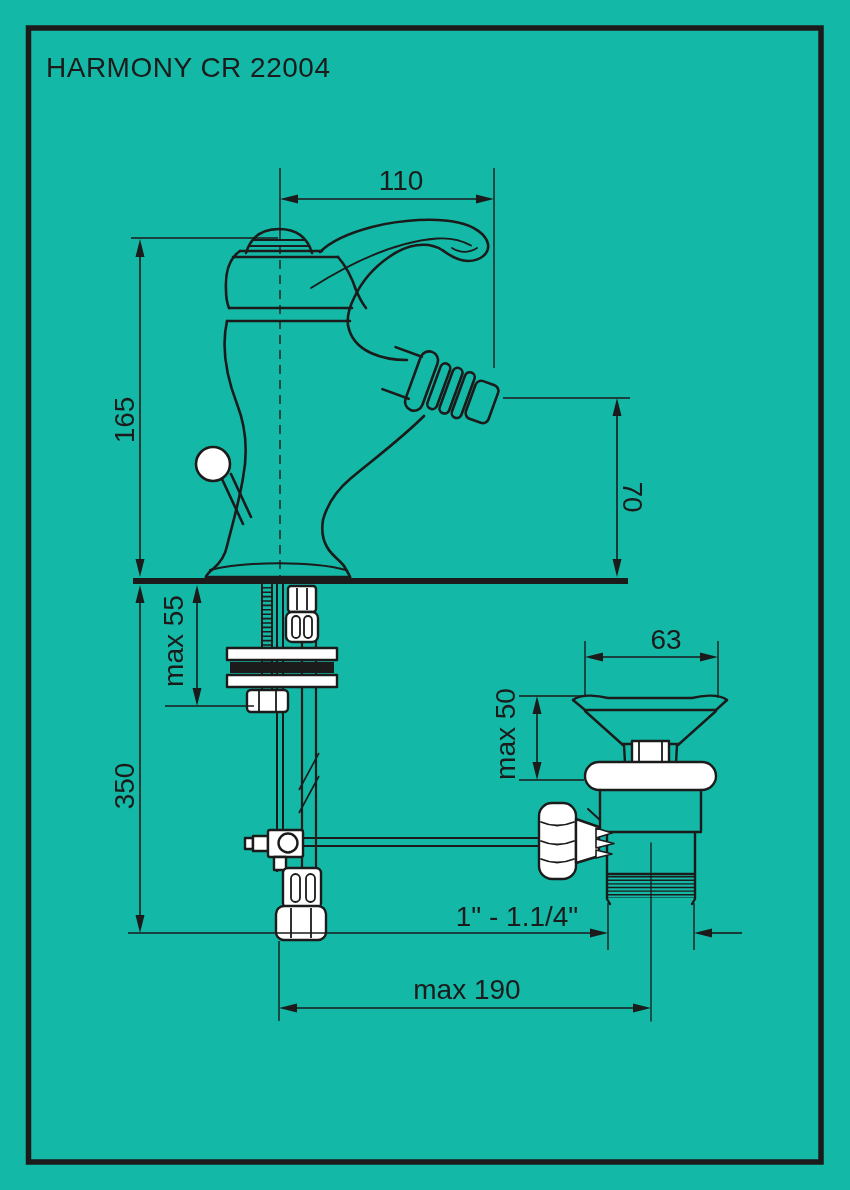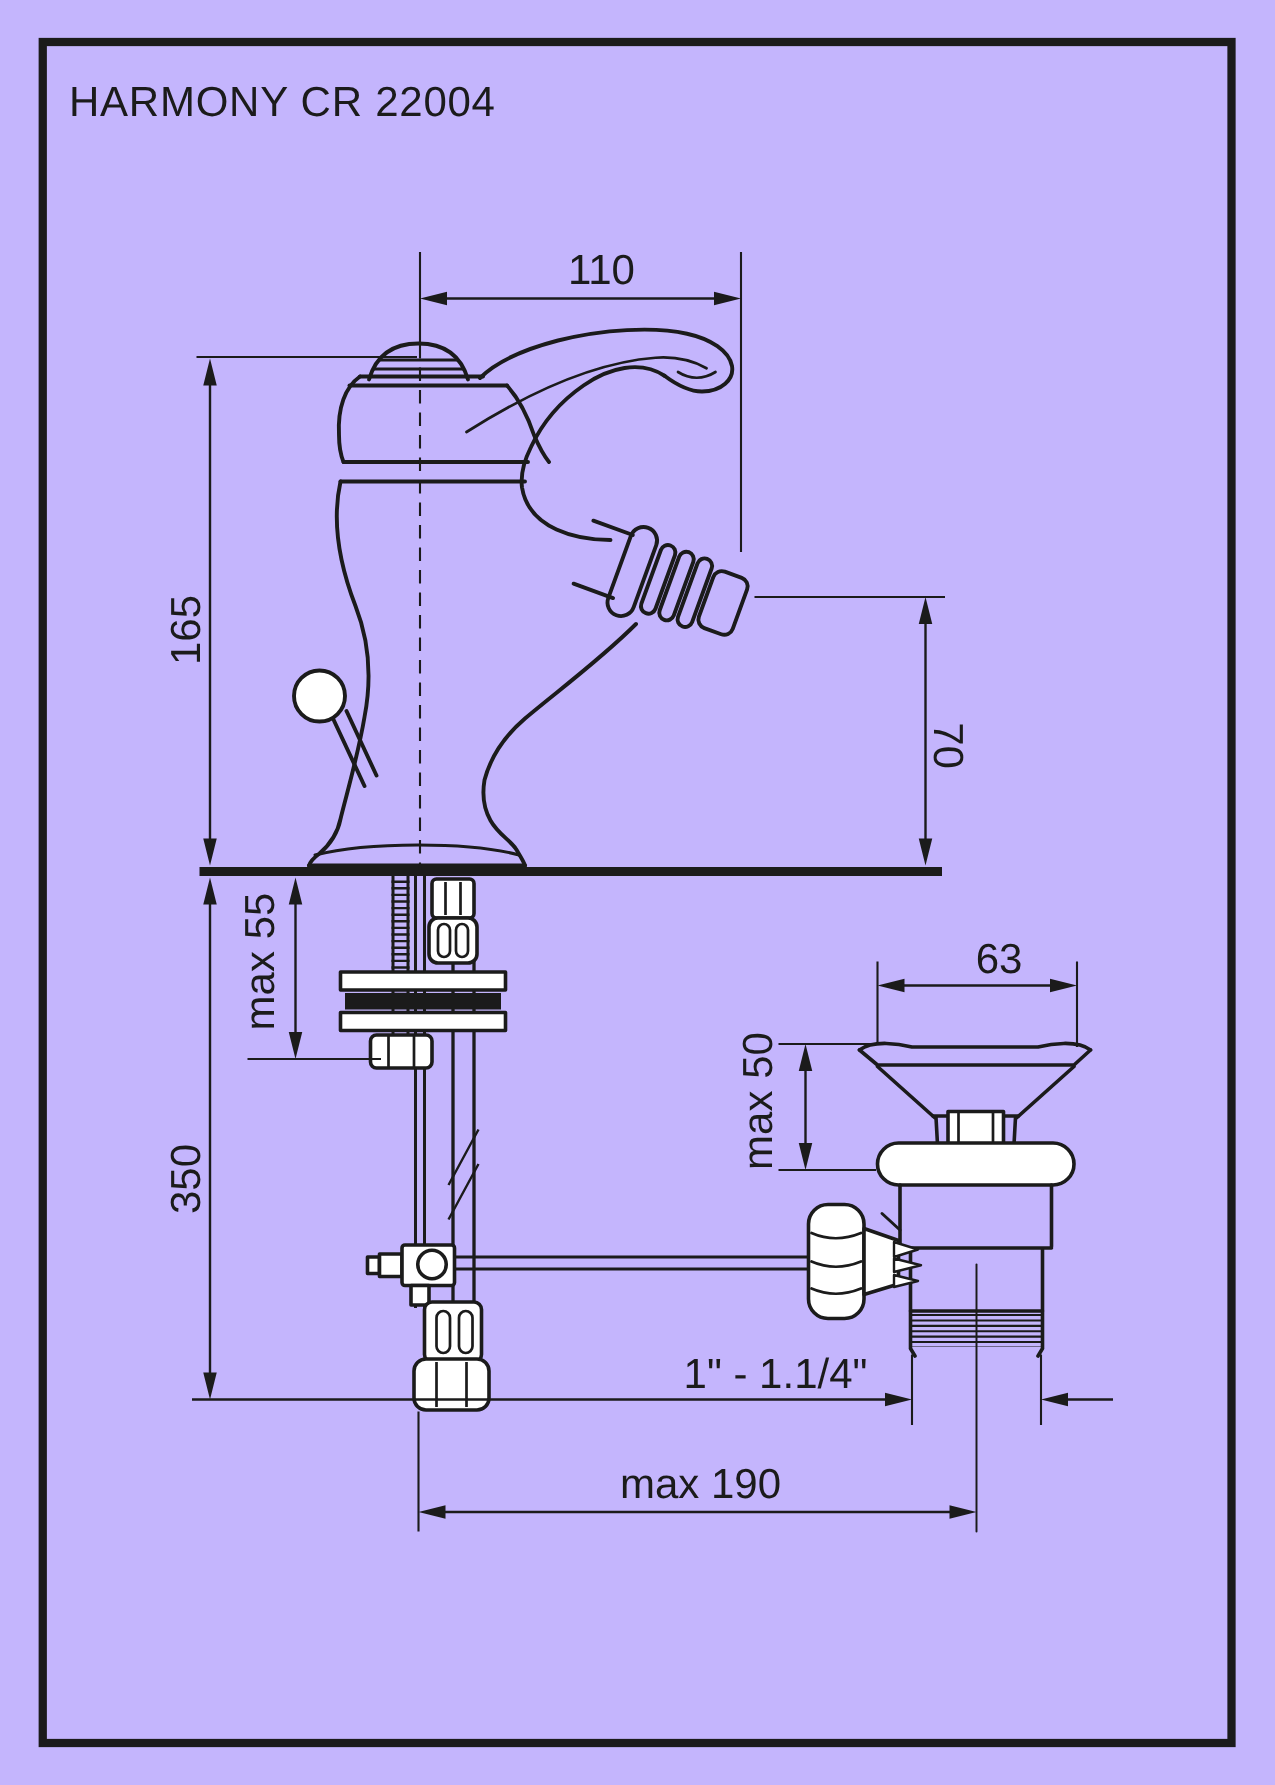--- a/index.html
+++ b/index.html
@@ -1,16 +1,16 @@
 <!DOCTYPE html>
 <html><head>
 <meta charset="utf-8">
 <style>
   html,body{margin:0;padding:0;background:#ffffff;}
-  .page{position:relative;width:850px;height:1190px;background:#c4b5fd;overflow:hidden;
+  .page{position:relative;width:850px;height:1190px;background:#14b8a6;overflow:hidden;
         font-family:"Liberation Sans", sans-serif;}
   .title{position:absolute;left:46px;top:52px;font-size:28px;color:#1b1b1b;
          letter-spacing:0.5px;font-weight:400;}
   svg{position:absolute;left:0;top:0;}
   svg text{font-family:"Liberation Sans", sans-serif;fill:#1b1b1b;font-size:28px;}
 </style>
 </head>
 <body>
 
 <div class="page">

